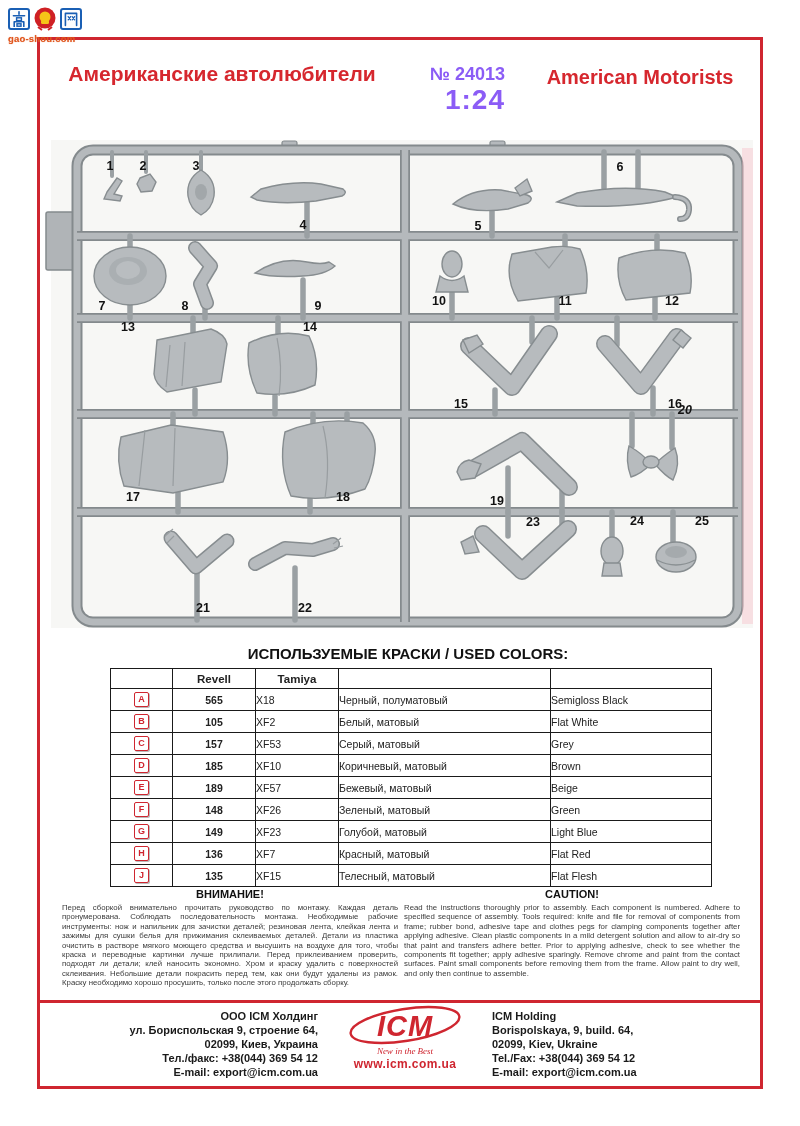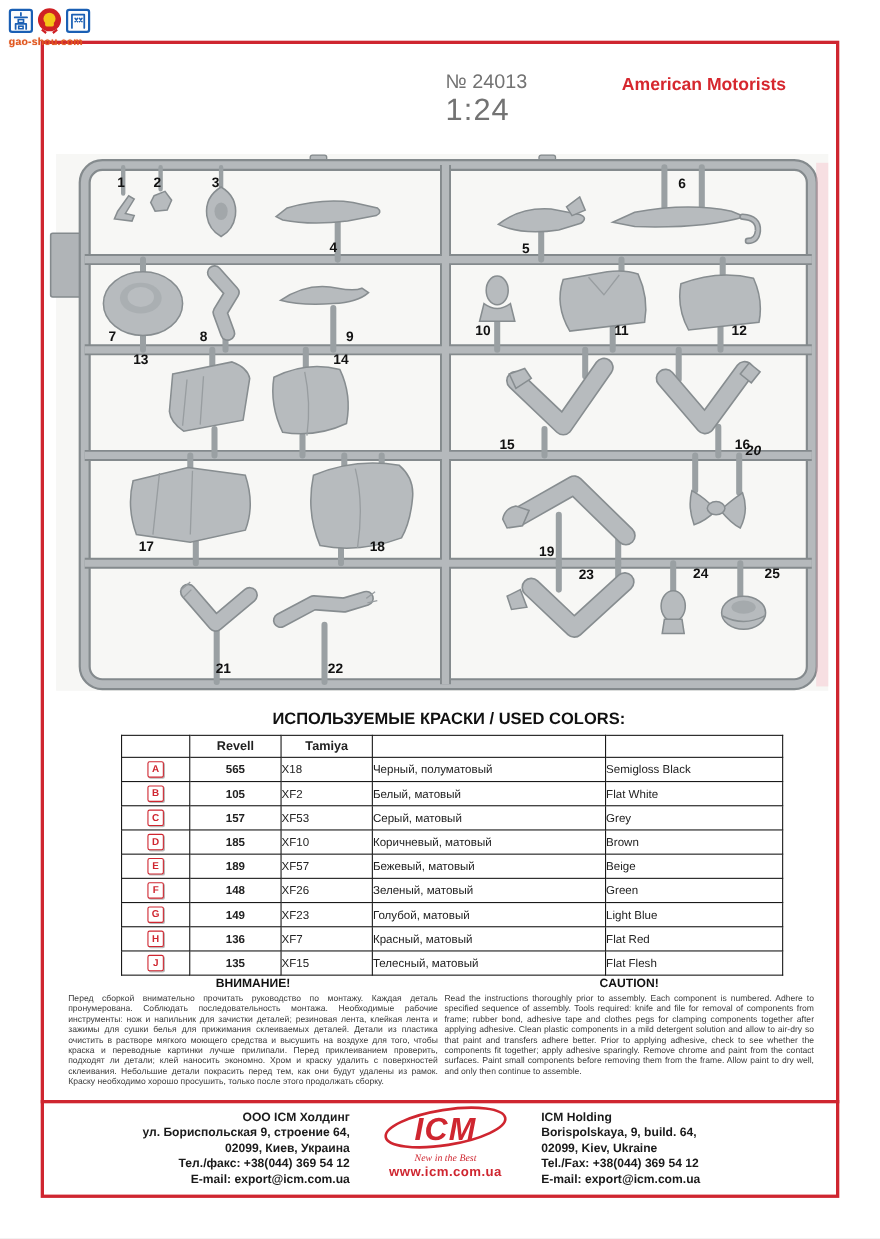--- a/index.html
+++ b/index.html
@@ -12,25 +12,25 @@
   .watermark{position:absolute;left:8px;top:6px;width:86px;z-index:5;text-align:left;}
   .wm-row{display:flex;align-items:center;gap:2px;}
   .wm-box{width:22px;height:22px;border:2.5px solid #1a5fb4;border-radius:3px;box-sizing:border-box;
           background:#fdfdfd;display:flex;align-items:center;justify-content:center;}
   .wm-domain{font-size:9.5px;font-weight:bold;color:#e0561e;letter-spacing:.2px;margin-top:1px;
           text-shadow:0 0 1px rgba(224,86,30,.6);}
   
   .title-ru{position:absolute;left:54px;top:62px;width:336px;text-align:center;color:#d6272e;font-weight:bold;}
   .title-ru .l1{font-size:21px;line-height:24px;}
   .title-ru .l2{font-size:20px;line-height:26px;}
-  .kit-info{position:absolute;left:405px;top:64px;width:100px;text-align:left;color:#737373;font-weight:normal;}
+  .kit-info{position:absolute;left:405px;top:64px;width:100px;text-align:right;color:#8b5cf6;font-weight:bold;}
   .kit-info .num{font-size:18px;line-height:20px;}
   .kit-info .scale{font-size:28px;line-height:32px;letter-spacing:1px;}
   .title-en{position:absolute;left:528px;top:66px;width:224px;text-align:center;color:#d6272e;font-weight:bold;}
-  .title-en .l1{font-size:16px;line-height:23px;text-align:center;}
+  .title-en .l1{font-size:20px;line-height:23px;text-align:center;}
   .title-en .l2{font-size:18px;line-height:24px;}
   
   .sprue{position:absolute;left:45px;top:140px;width:712px;height:492px;}
   .sprue svg{position:absolute;left:0;top:0;}
   .part-label{position:absolute;transform:translate(-50%,-50%);font-size:12.5px;font-weight:bold;color:#121212;}
   .pp{fill:#b7bbbe;stroke:#878d90;stroke-width:1.4;}
   .fold{fill:none;stroke:#989da0;stroke-width:1.2;}
   .bo{fill:none;stroke:#878d90;stroke-linecap:round;stroke-linejoin:round;}
   .bi{fill:none;stroke:#b7bbbe;stroke-linecap:round;stroke-linejoin:round;}
   .stub{stroke:#9aa0a3;stroke-width:5.5;stroke-linecap:round;}
@@ -99,20 +99,21 @@
             <path d="M6.5,7 l3,4 M9.5,7 l-3,4" stroke-width="1.6"></path>
             <path d="M11.5,7 l3,4 M14.5,7 l-3,4" stroke-width="1.6"></path>
           </g>
         </svg>
       </div>
     </div>
     <div class="wm-domain">gao-shou.com</div>
   </div>
 
   <div class="title-ru">
+    <div class="l1">Американские автолюбители</div>
   </div>
   <div class="kit-info">
     <div class="num">№ 24013</div>
     <div class="scale">1:24</div>
   </div>
   <div class="title-en">
     <div class="l1">American Motorists</div>
   </div>
 
   <div class="sprue">

